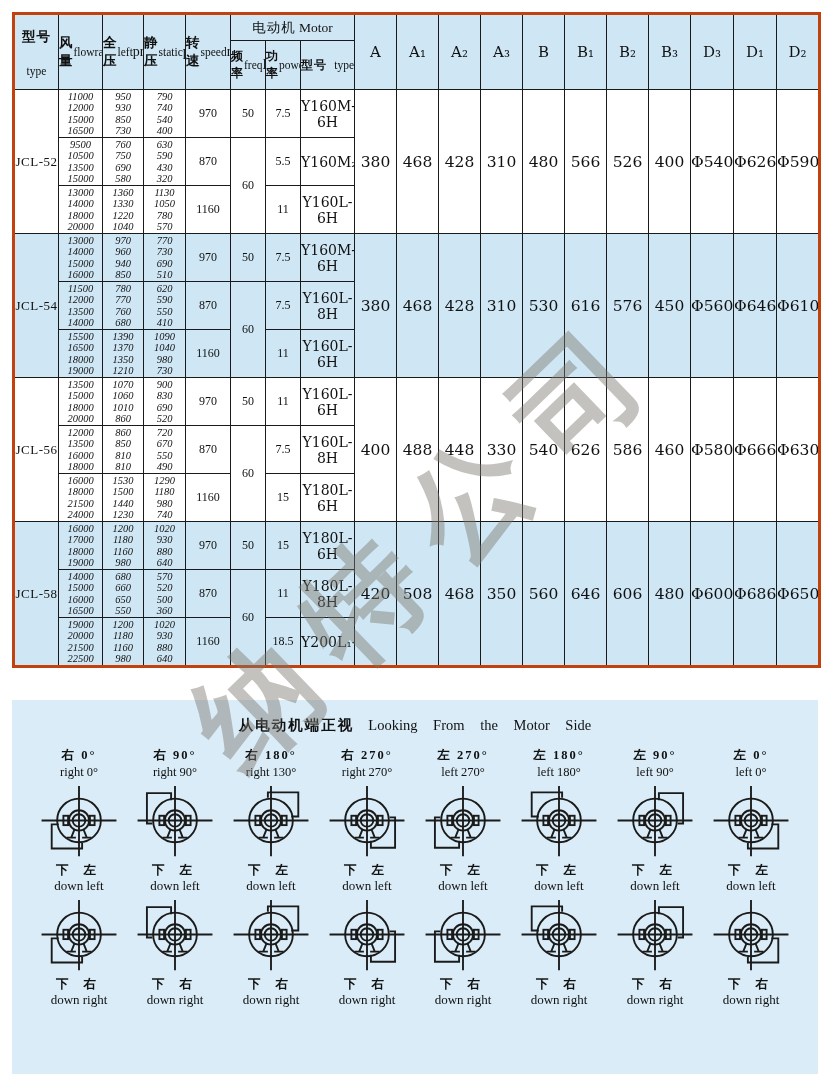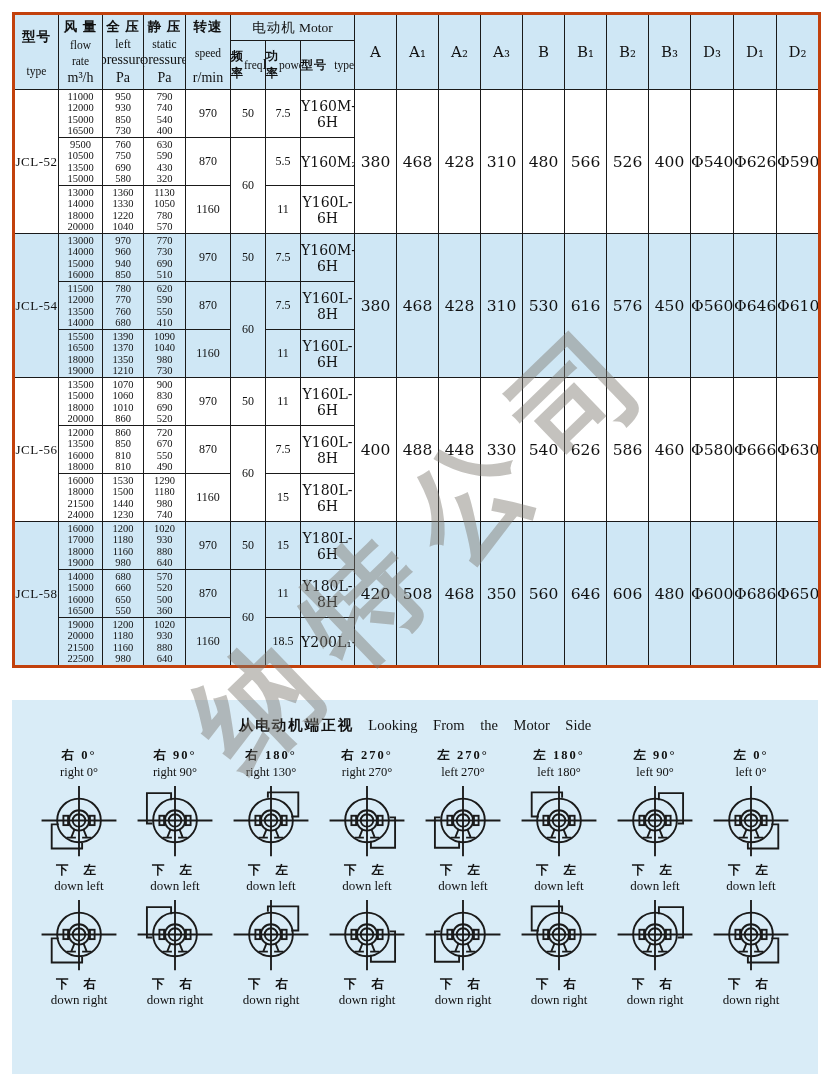--- a/index.html
+++ b/index.html
@@ -3,31 +3,31 @@
 <meta charset="utf-8">
 <style>
   html,body{margin:0;padding:0;}
   body{width:830px;height:1075px;background:#ffffff;font-family:"Liberation Serif","DejaVu Serif",serif;color:#111;position:relative;overflow:hidden;}
   .page{position:relative;width:830px;height:1075px;}
 
   
   table.spec{border-collapse:collapse;table-layout:fixed;width:806px;margin:12px 0 0 12px;border:3px solid #c2410c;background:#fff;}
   table.spec th, table.spec td{border:1.5px solid #1a1a1a;text-align:center;vertical-align:middle;padding:0;overflow:hidden;}
   thead th{background:#cfe7f5;font-weight:normal;}
-  .hstack{display:flex;flex-direction:column;justify-content:space-between;align-items:center;height:68px;padding:3px 0;}
+  .hstack{display:flex;flex-direction:row;justify-content:space-between;align-items:center;height:68px;padding:3px 0;}
   .hstack2{display:flex;flex-direction:column;justify-content:space-around;align-items:center;height:68px;padding:3px 0;}
   .hstack3{display:flex;flex-direction:row;justify-content:space-between;align-items:center;height:42px;padding:2px 0;}
   .cn{font-size:13.5px;font-weight:bold;letter-spacing:1px;}
   .en{font-size:11.5px;}
   .en-sm{font-size:14px;}
   .unit{font-size:14px;}
   .motor-head{font-size:13.5px;height:24px;line-height:24px;}
   .motor-head .mh-cn{font-weight:normal;letter-spacing:1px;}
   .dim-h{font-size:15px;font-family:"DejaVu Serif",serif;}
-  td.lines{font-size:10.5px;line-height:11.4px;white-space:pre-line;height:47px;}
+  td.lines{font-size:10.5px;line-height:11.4px;white-space:pre-line;height:47px;font-style:italic;}
   td.model{font-size:13px;letter-spacing:.5px;}
   td.num{font-size:12px;}
   td.motor{font-size:14px;font-family:"DejaVu Serif",serif;}
   td.dim{font-size:15.5px;font-family:"DejaVu Serif",serif;}
   tr.shaded td{background:#cfe7f5;}
   tr.plain td{background:#ffffff;}
 
   
   .watermark{position:absolute;left:215px;top:655px;transform:rotate(-44deg);transform-origin:0 50%;
     font-size:118px;font-weight:bold;letter-spacing:30px;color:rgba(125,119,111,0.45);

